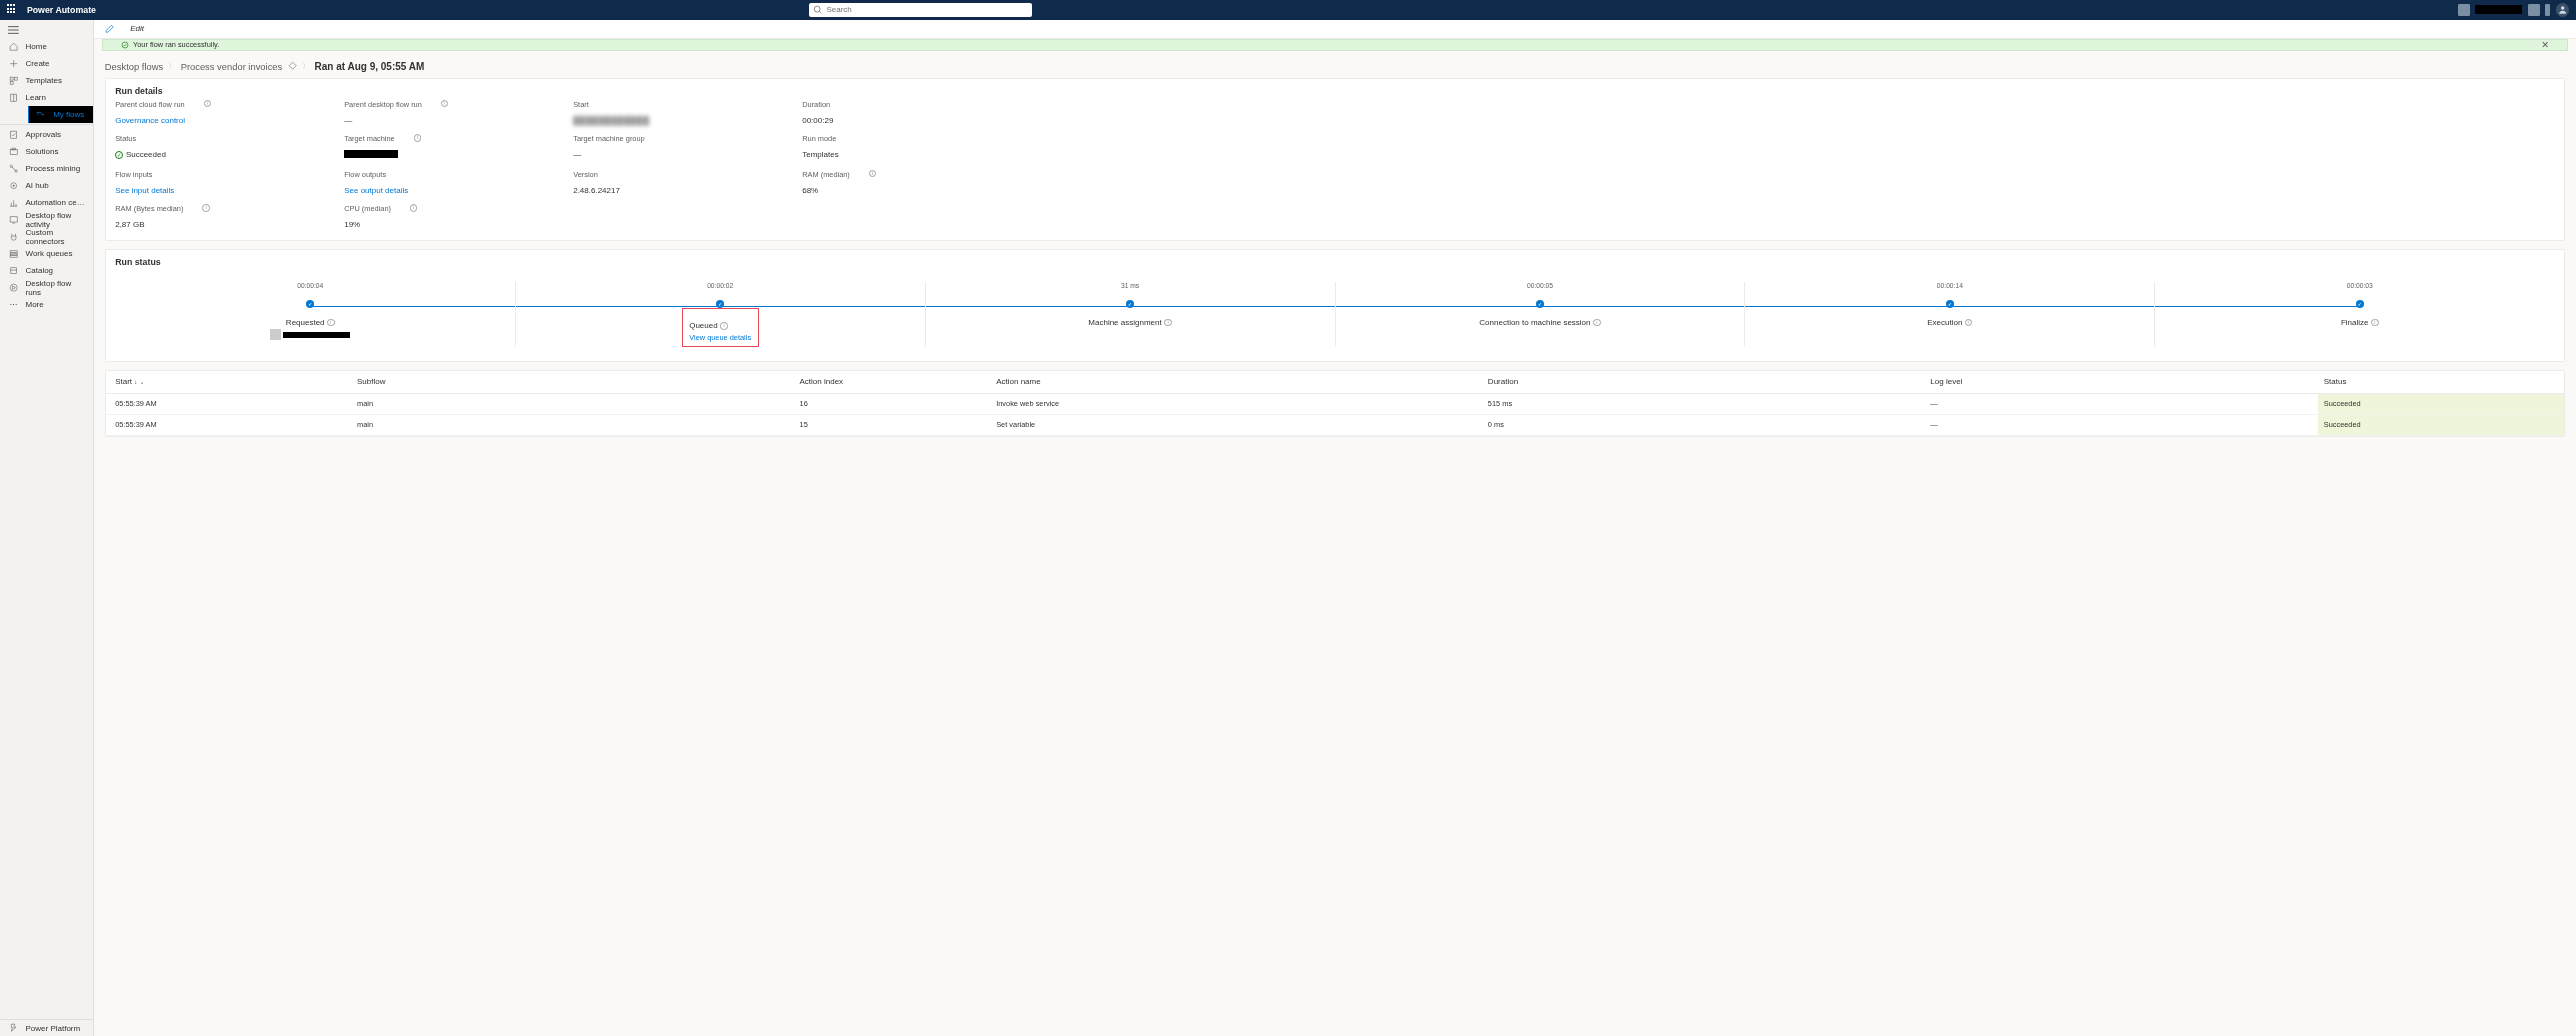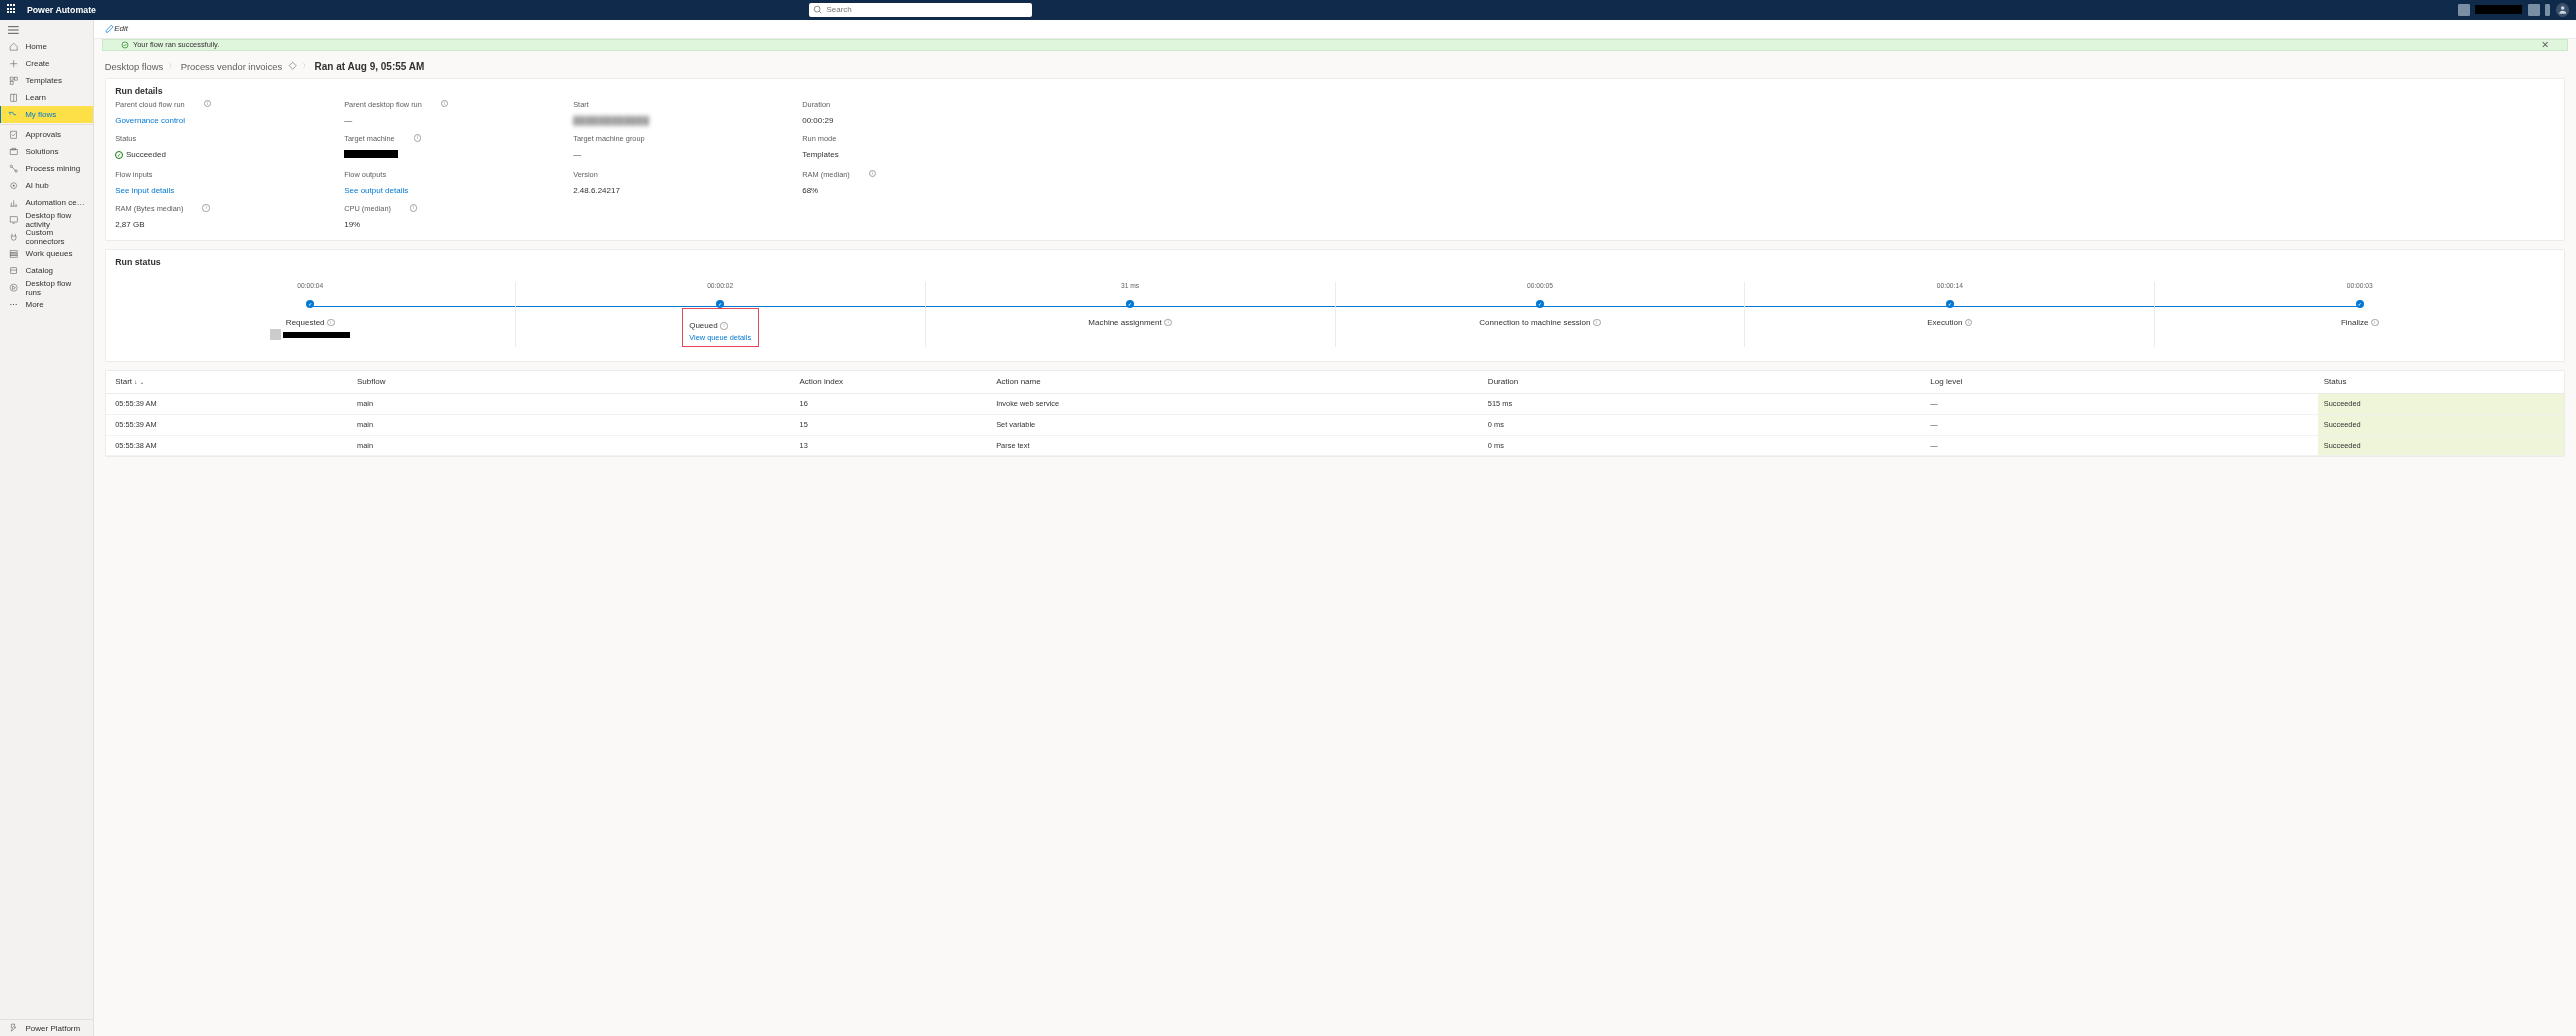--- a/index.html
+++ b/index.html
@@ -18,29 +18,29 @@
   .topbar .env-box { background:#000; width:47px; height:9.4px; }
   .topbar .av { width:13.5px; height:13.5px; border-radius:50%; background:#3b5169; display:flex; align-items:center; justify-content:center; }
   .topbar .blurred-ico { width:12px; height:12px; background:#7a8fa3; border-radius:1.3px; filter:blur(0.7px); }
 
   .app { display:flex; height: calc(100vh - 19.5px); }
 
   
   .leftnav { width: 94px; background:#f3f2f1; border-right:0.7px solid #e1dfdd; display:flex; flex-direction:column; padding-top:2.7px; }
   .leftnav .hamb { padding: 4px 8px; cursor:pointer; }
   .leftnav .nav-item { display:flex; align-items:center; gap:6.7px; padding: 4px 8px; cursor:pointer; font-size:8px; color:#323130; height:17px;}
-  .leftnav .nav-item.active { color:#0078d4; border-left:1.3px solid #0078d4; padding-left:6.7px; background:#fde047;}
+  .leftnav .nav-item.active { color:#0078d4; border-left:1.3px solid #0078d4; padding-left:6.7px; background:#000000;margin-left:28px;}
   .leftnav .nav-ico { width:10.8px; height:10.8px; display:flex; align-items:center; justify-content:center; flex-shrink:0; }
   .leftnav .sep { height:0.7px; background:#e1dfdd; margin:1.3px 0; }
   .leftnav .pp { margin-top:auto; border-top:0.7px solid #e1dfdd; }
 
   
   .main { flex:1; background:#faf9f8; overflow-y:auto; }
   .cmdbar { height:19px; background:#fff; border-bottom:0.7px solid #edebe9; display:flex; align-items:center; padding:0 10.8px; }
-  .cmdbar .edit { display:flex; align-items:center; gap:0; cursor:pointer; color:#323130; font-size:8px;font-style:italic;}
+  .cmdbar .edit { display:flex; align-items:center; gap:16px; cursor:pointer; color:#323130; font-size:8px;font-style:italic;}
   .cmdbar .edit svg { stroke:#0078d4; }
 
   .notif { margin:0 8px 0 8px; background:#dff6dd; border:0.7px solid #c9e8c7; height:12.8px; display:flex; align-items:center; padding:0 18px; font-size:7.4px; color:#323130;justify-content:flex-end; }
   .notif .close { margin-left:auto; cursor:pointer; color:#605e5c; font-size:9.4px;}
   .notif .ok-ico { width:8px; height:8px; margin-right:4px; }
 
   .content { padding: 6.7px 10.8px; }
 
   .bc { display:flex; align-items:center; gap:5.4px; font-size:9.4px; margin: 2.7px 0 6.7px 0;}
   .bc .bc-link { color:#605e5c; cursor:pointer; }
@@ -518,28 +518,19 @@
               </tr>
               <tr>
                 <td style="padding-left:9.4px">05:55:39 AM</td>
     <td>main</td>
     <td>15</td>
     <td>Set variable</td>
     <td>0 ms</td>
     <td>—</td>
     <td class="status-cell">Succeeded</td>
               </tr>
-              <tr>
-                <td style="padding-left:9.4px">05:55:38 AM</td>
-    <td>main</td>
-    <td>13</td>
-    <td>Parse text</td>
-    <td>0 ms</td>
-    <td>—</td>
-    <td class="status-cell">Succeeded</td>
-              </tr>
             </tbody>
         </table>
       </div>
     </div>
   </div>
 </div>
 
 
 </body></html>

